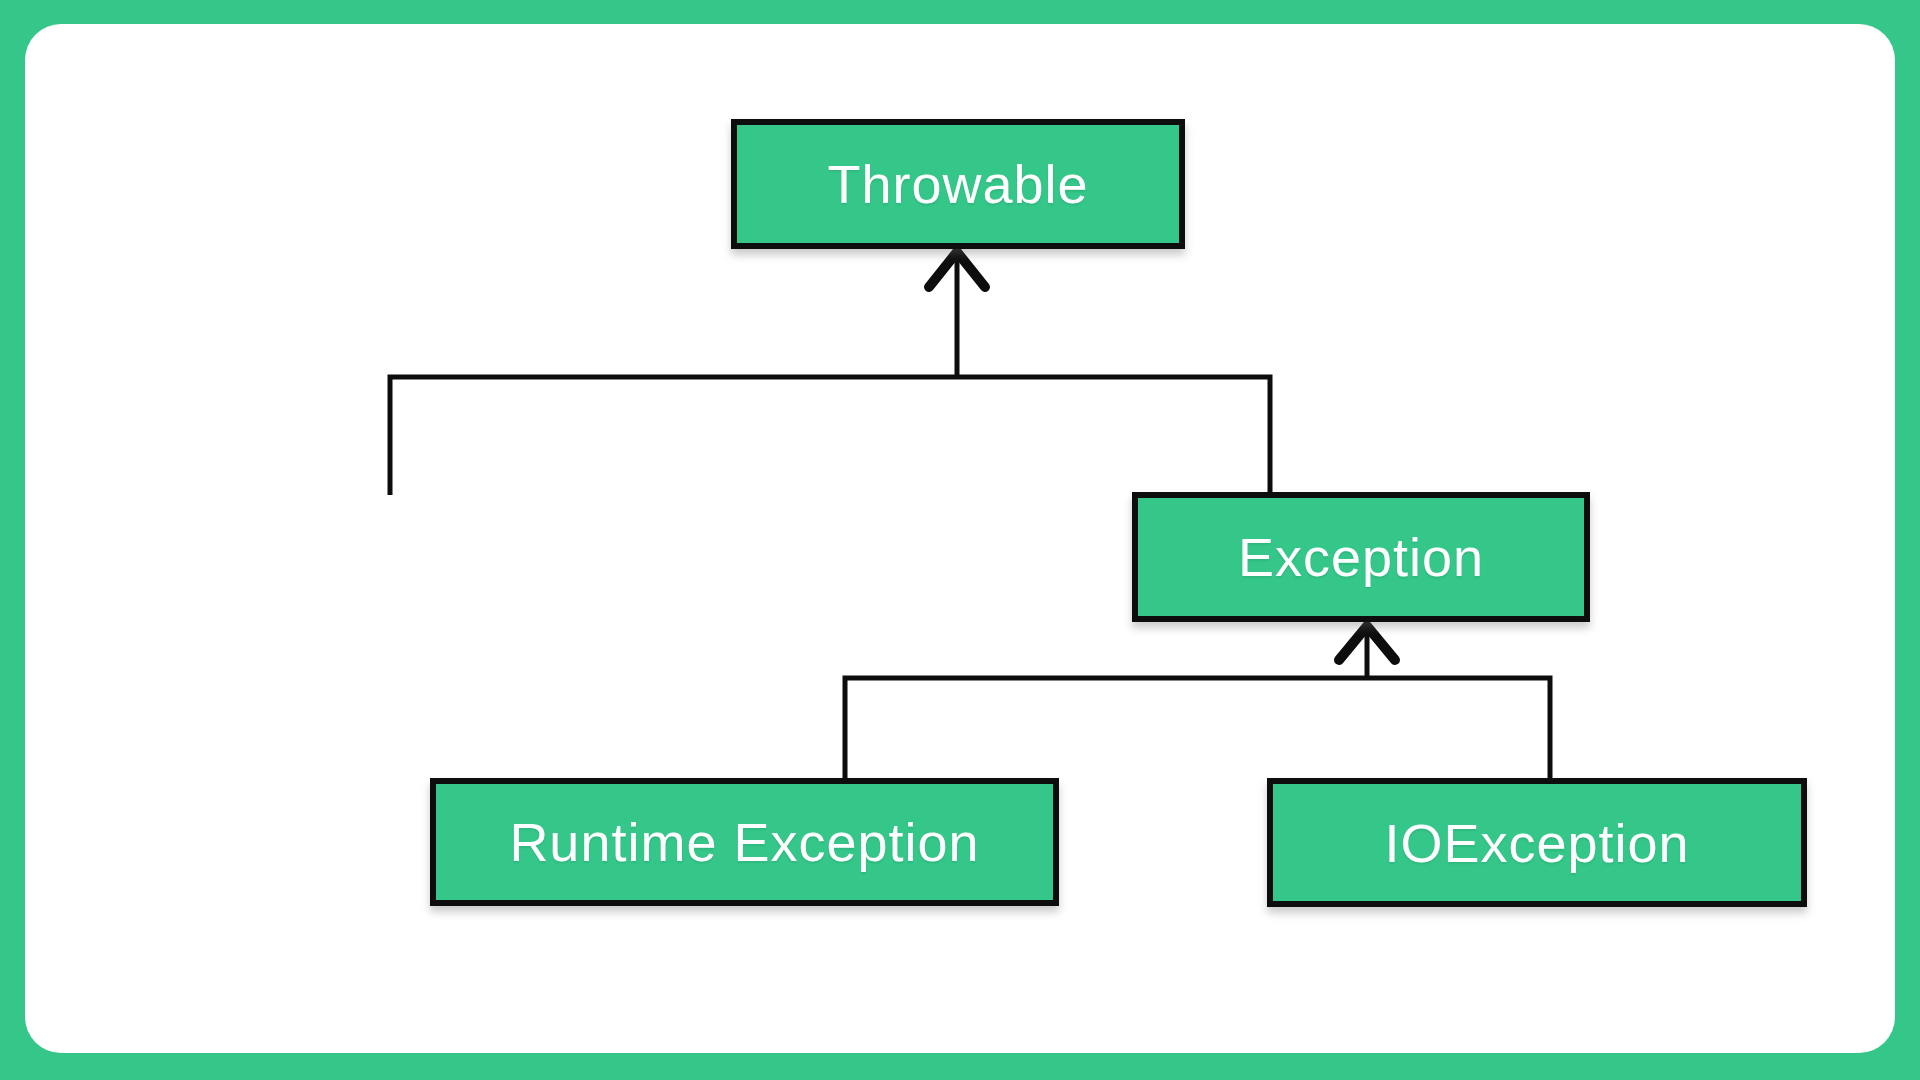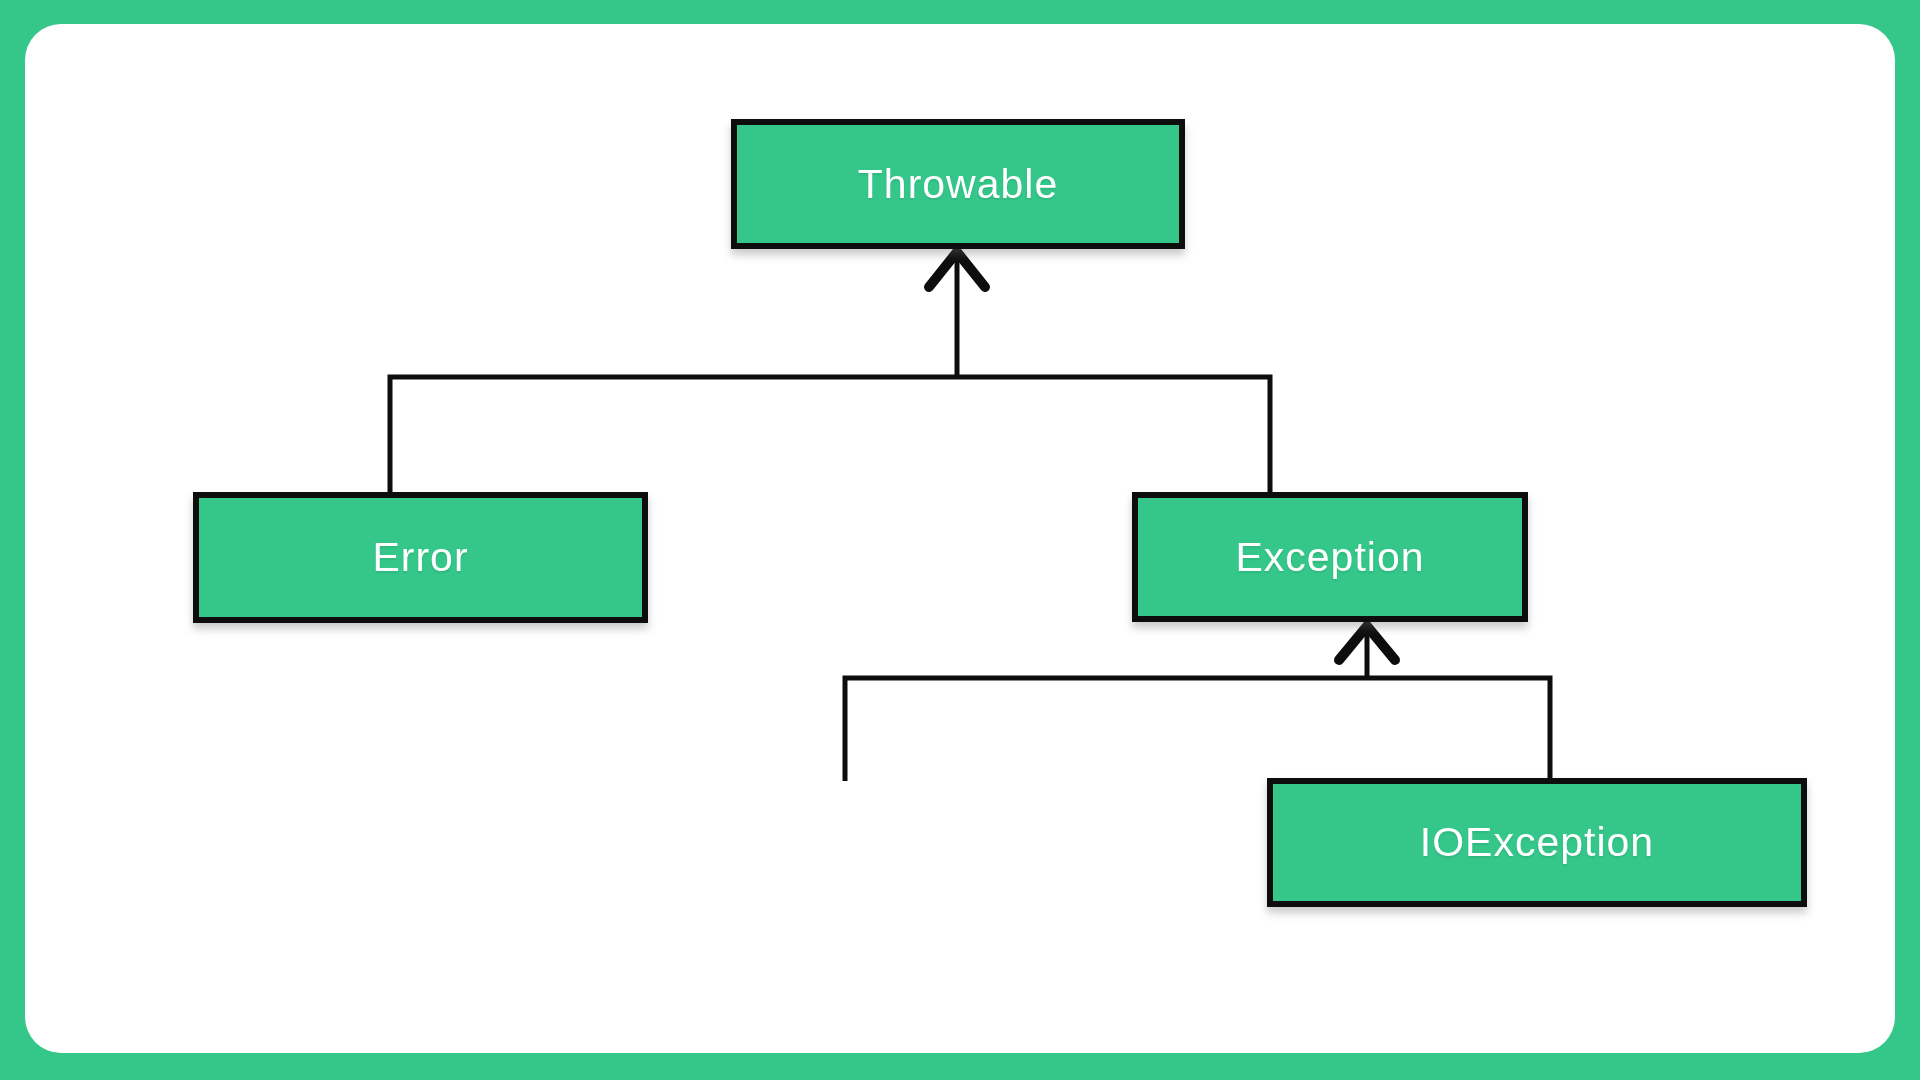--- a/index.html
+++ b/index.html
@@ -26,29 +26,29 @@
   }
   .node {
     position: absolute;
     background: #34c789;
     border: 6px solid #0d0d0d;
     box-shadow: 0 6px 8px rgba(110,110,110,0.35);
     display: flex;
     align-items: center;
     justify-content: center;
     color: #ffffff;
-    font-size: 41px;
+    font-size: 54px;
     font-weight: 400;
     letter-spacing: 1px;
     text-shadow: 0 2px 2px rgba(0,0,0,0.08);
     white-space: nowrap;
   }
   .node-throwable { left: 731px;  top: 119px; width: 454px; height: 130px; }
   .node-error     { left: 193px;  top: 492px; width: 455px; height: 131px; }
-  .node-exception { left: 1132px; top: 492px; width: 396px; height: 130px; }
+  .node-exception { left: 1132px; top: 492px; width: 458px; height: 130px; }
   .node-runtime   { left: 430px;  top: 778px; width: 629px; height: 128px; }
   .node-io        { left: 1267px; top: 778px; width: 540px; height: 129px; }
 </style>
 </head>
 <body>
 
 <div class="card"></div>
 
 <div class="diagram">
 
@@ -64,26 +64,26 @@
       <path d="M1367,626 L1367,680" stroke-width="5"></path>
       <path d="M845,781 L845,678 L1550,678 L1550,781" stroke-width="5" stroke-linejoin="miter"></path>
       <path d="M1339,660 L1367,626 L1395,660" stroke-width="10" stroke-linecap="round"></path>
     </g>
   </svg>
 
   <div class="node node-throwable">
     <span>Throwable</span>
   </div>
 
-  <div class="node node-error">
-    <span>Error</span>
-  </div>
 
   <div class="node node-exception">
     <span>Exception</span>
   </div>
 
+  <div class="node node-runtime">
+    <span>Runtime Exception</span>
+  </div>
 
   <div class="node node-io">
     <span>IOException</span>
   </div>
 
 </div>
 
 </body></html>

